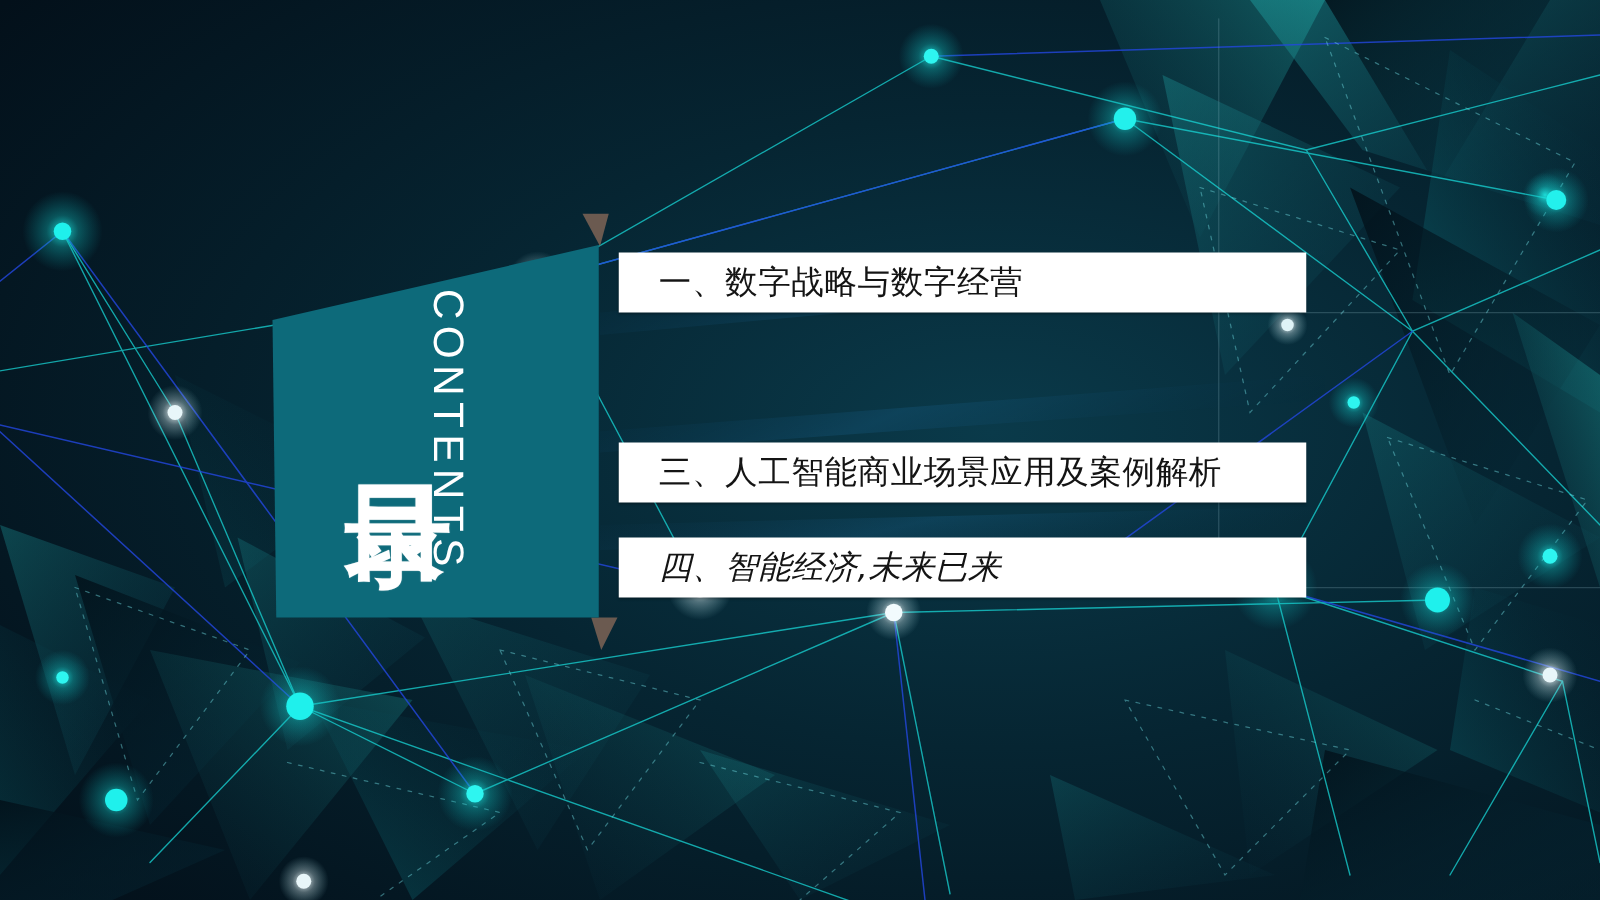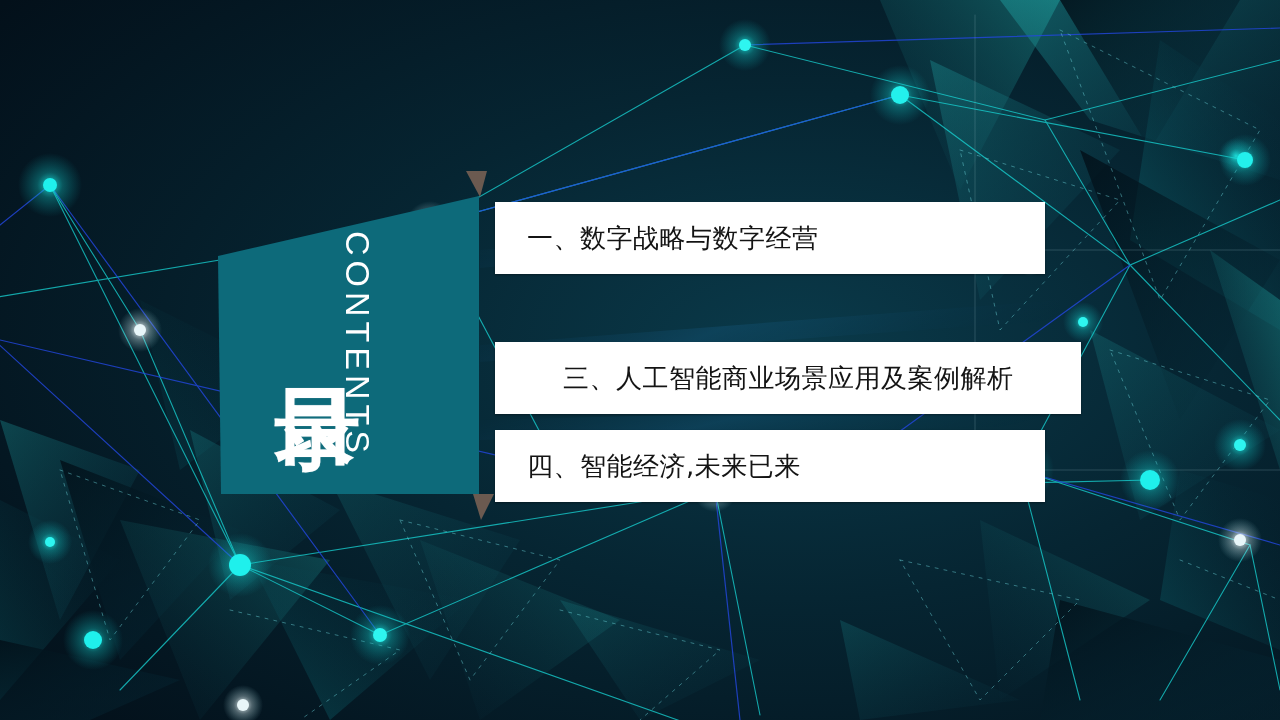--- a/index.html
+++ b/index.html
@@ -82,30 +82,30 @@
     position: absolute;
     left: 495px;
     top: 202px;
     width: 550px;
     height: 289px;
   }
   .bar {
     position: absolute;
     left: 0;
     width: 550px;
-    height: 72px;
+    height: 48px;
     background: #ffffff;
     display: flex;
     align-items: center;
     box-shadow: 0 1px 2px rgba(0,0,0,.35);
   }
   .bar-1 { top: 0px; }
   .bar-2 { top: 76px; }
-  .bar-3 { top: 140px; padding-left: 36px; }
-  .bar-4 { top: 228px; }
+  .bar-3 { top: 152px; }
+  .bar-4 { top: 228px; font-style: italic; }
 
   .bar-label {
     color: #141414;
     font-size: 26px;
     line-height: 30px;
     padding-left: 32px;
     letter-spacing: .5px;
     white-space: nowrap;
     font-family: "DejaVu Sans", "Liberation Sans", sans-serif;
   }

